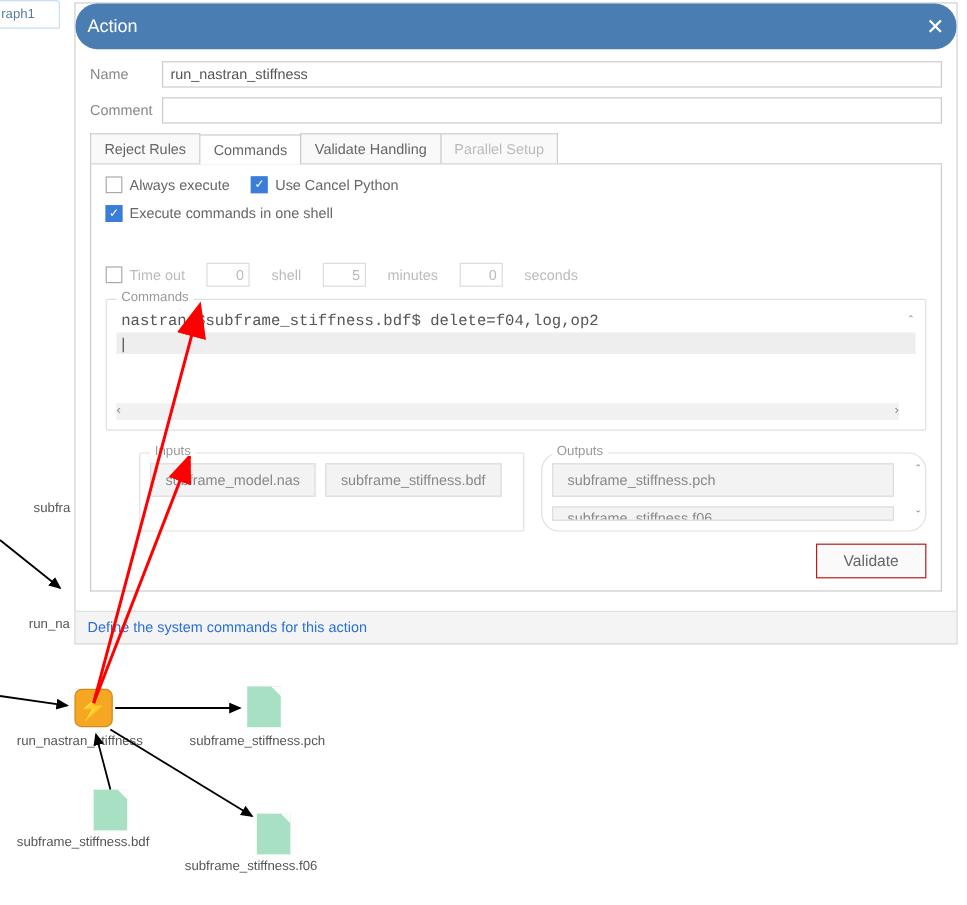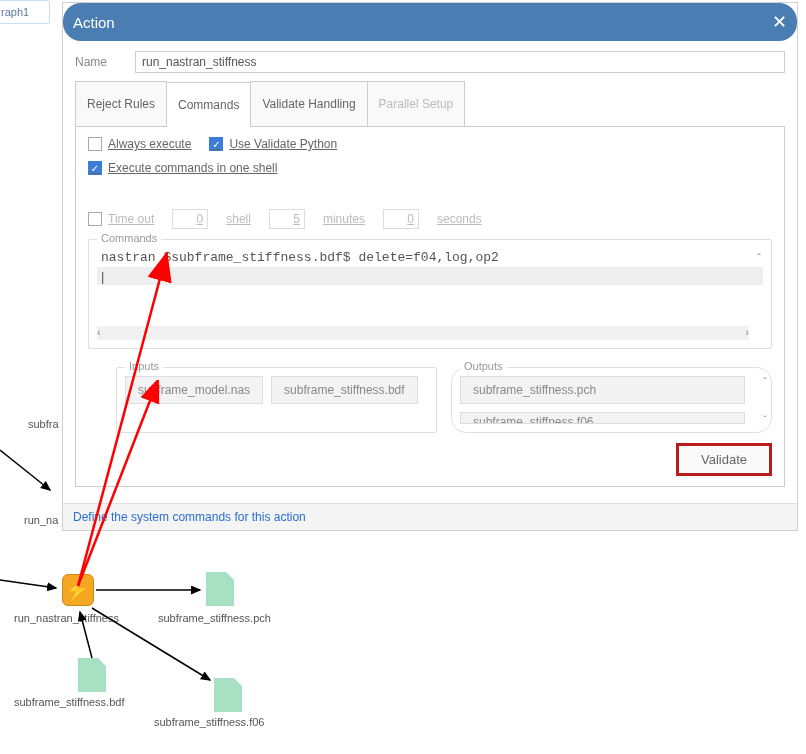--- a/index.html
+++ b/index.html
@@ -11,27 +11,27 @@
 .dialog-header { background: #4a7db2; color: #fff; padding: 8px 10px; display: flex; justify-content: space-between; align-items: center; font-size: 15px; border-radius: 18px; }
 .close-x { font-size: 18px; cursor: pointer; }
 
 .dlg-body { padding: 10px 12px 8px; }
 
 .row { display: flex; align-items: center; margin-bottom: 8px; font-size: 12px; color: #888; }
 .row .lbl { width: 60px; }
 .row input { flex: 1; border: 1px solid #ccc; padding: 3px 6px; font-size: 12px; color: #555; }
 
 .tabbar { display: flex; border-bottom: 1px solid #ccc; margin-top: 6px; }
-.tabbtn { padding: 15px 11px; font-size: 12px; color: #666; border: 1px solid #ccc; border-bottom: none; background: #f9f9f9; cursor: pointer; margin-right: -1px; }
+.tabbtn { padding: 5px 11px; font-size: 12px; color: #666; border: 1px solid #ccc; border-bottom: none; background: #f9f9f9; cursor: pointer; margin-right: -1px; }
 .tabbtn.active { background: #fff; font-weight: normal; position: relative; top: 1px; }
 .tabbtn.disabled { color: #bbb; }
 
 .tabpane { border: 1px solid #ccc; border-top: none; padding: 10px 12px; }
 
-.checkrow { display: flex; align-items: center; gap: 18px; margin-bottom: 10px; font-size: 12px; color: #666; text-decoration: underline; }
+.checkrow { display: flex; align-items: center; gap: 18px; margin-bottom: 10px; font-size: 12px; color: #666; }
 .checkrow .ck { display: flex; align-items: center; gap: 6px; }
 .ckbox { width: 14px; height: 14px; border: 1px solid #aaa; display: inline-flex; align-items: center; justify-content: center; font-size: 10px; }
 .ckbox.checked { background: #3b7dd8; border-color: #3b7dd8; color:#fff; }
 .ckbox.checked::after { content: "✓"; }
 .disabled-text { color: #bbb; margin-top: 34px; }
 .numbox { width: 36px; border: 1px solid #ddd; text-align: right; padding: 2px 4px; font-size: 12px; color: #bbb; }
 
 .fieldset { border: 1px solid #e0e0e0; border-radius: 2px; padding: 8px; position: relative; margin-top: 10px; }
 .fieldset .legend { position: absolute; top: -8px; left: 8px; background: #fff; padding: 0 4px; font-size: 11px; color: #999; }
 
@@ -43,21 +43,21 @@
 
 .io-row { display: flex; gap: 14px; margin-top: 8px; padding-left: 28px; }
 .io-row .fieldset { flex: 1; }
 .iolist { display: flex; flex-wrap: wrap; gap: 8px; }
 .iobtn { background: #f3f3f3; border: 1px solid #ddd; padding: 6px 12px; font-size: 12px; color: #888; }
 .outputs { position: relative; border-radius: 15px; }
 .outputs .vmark2 { position: absolute; right: 4px; top: 8px; font-size: 11px; color:#888; }
 .outputs .vmark3 { position: absolute; right: 4px; bottom: 6px; font-size: 11px; color:#888; }
 
 .btnrow { display: flex; justify-content: flex-end; gap: 10px; margin-top: 10px; }
-.btn { padding: 6px 22px; border: 3px solid #b91c1c; background: #fafafa; font-size: 13px; color: #666; cursor: pointer; }
+.btn { padding: 6px 22px; border: 1px solid #b91c1c; background: #fafafa; font-size: 13px; color: #666; cursor: pointer; }
 
 .footer { background: #f4f4f4; padding: 6px 10px; font-size: 12px; color: #2a6fd6; border-top: 1px solid #e0e0e0; margin-top: 8px; }
 
 .graph { position: absolute; top: 380px; left: 0; right: 0; bottom: 0; }
 .glabel { position: absolute; font-size: 11px; color: #555; text-align: center; }
 .fileicon { width: 28px; height: 34px; background: #a8e0c4; position: absolute; }
 .fileicon::before { content: ""; position: absolute; top: 0; right: 0; border-style: solid; border-width: 0 8px 8px 0; border-color: transparent #fff transparent transparent; }
 .bolt { position: absolute; width: 32px; height: 32px; background: #f5a623; border-radius: 6px; display:flex; align-items:center; justify-content:center; font-size:20px; color:#555; border:1px solid #d08a1a;}
 
 svg.overlay { position: absolute; top: 0; left: 0; pointer-events: none; }
@@ -72,37 +72,41 @@
 <div class="dialog">
   <div class="dialog-header">
     <span>Action</span>
     <span class="close-x">✕</span>
   </div>
   <div class="dlg-body">
     <div class="row">
       <span class="lbl">Name</span>
       <input value="run_nastran_stiffness" style="">
     </div>
+    <div class="row">
+      <span class="lbl">Comment</span>
+      <input value="" style="">
+    </div>
 
     <div class="tabbar">
       <div class="tabbtn">Reject Rules</div>
       <div class="tabbtn active">Commands</div>
       <div class="tabbtn">Validate Handling</div>
       <div class="tabbtn disabled">Parallel Setup</div>
     </div>
 
     <div class="tabpane">
       <div class="checkrow">
         <div class="ck">
             <span class="ckbox"></span>
             <span>Always execute</span>
           </div>
         <div class="ck">
             <span class="ckbox checked"></span>
-            <span>Use Validate Python</span>
+            <span>Use Cancel Python</span>
           </div>
       </div>
       <div class="checkrow">
         <div class="ck">
             <span class="ckbox checked"></span>
             <span>Execute commands in one shell</span>
           </div>
       </div>
       <div class="checkrow disabled-text">
         <div class="ck">

